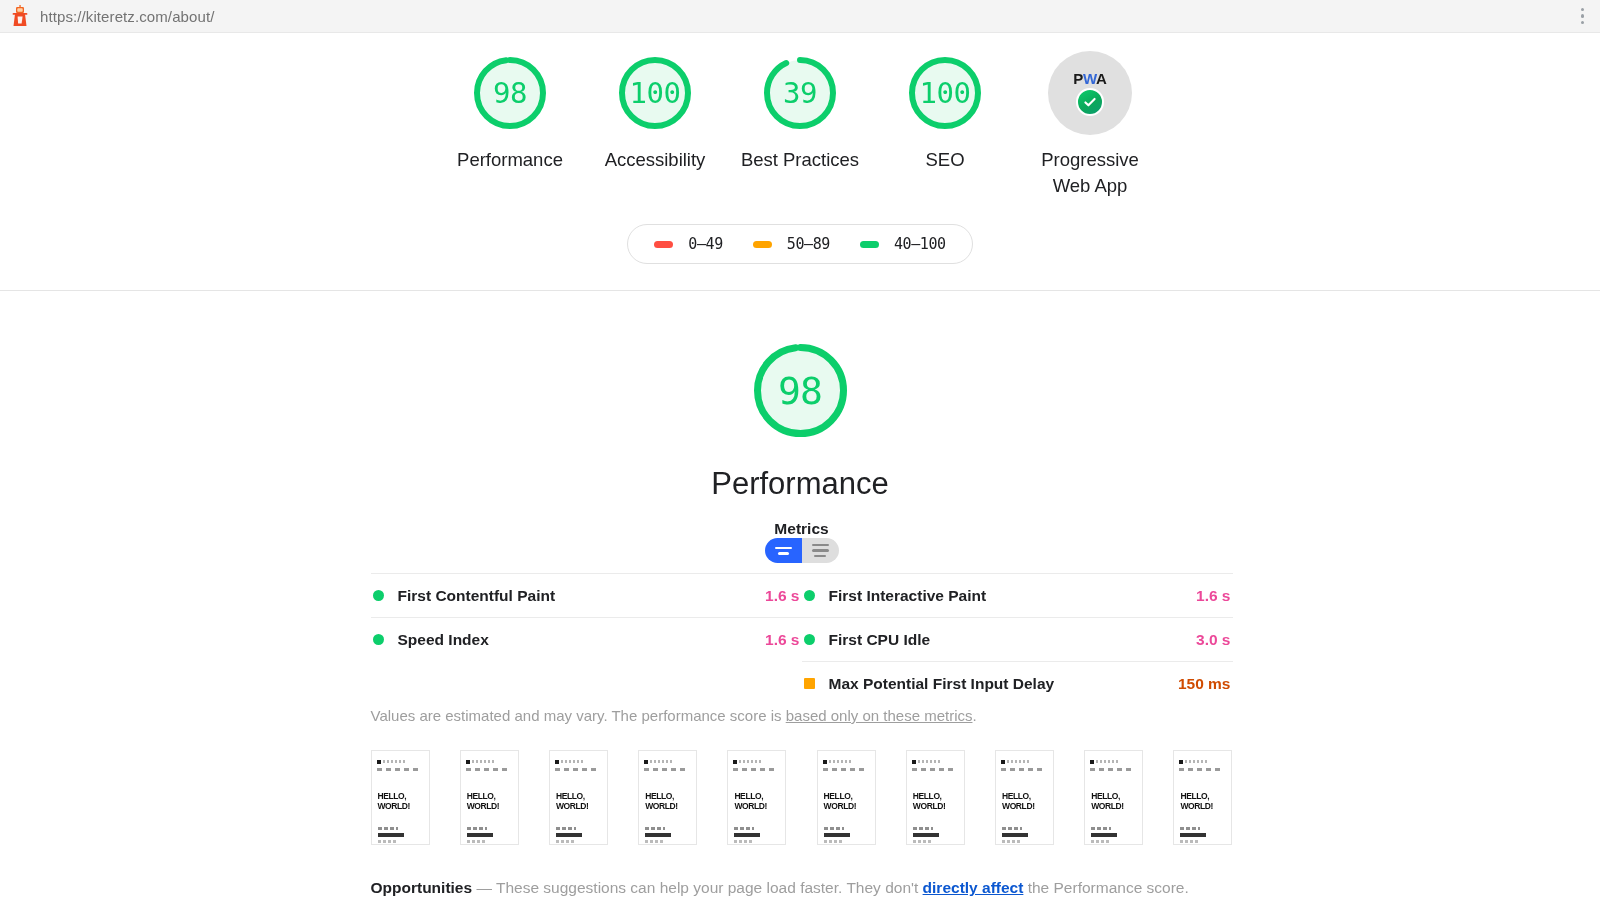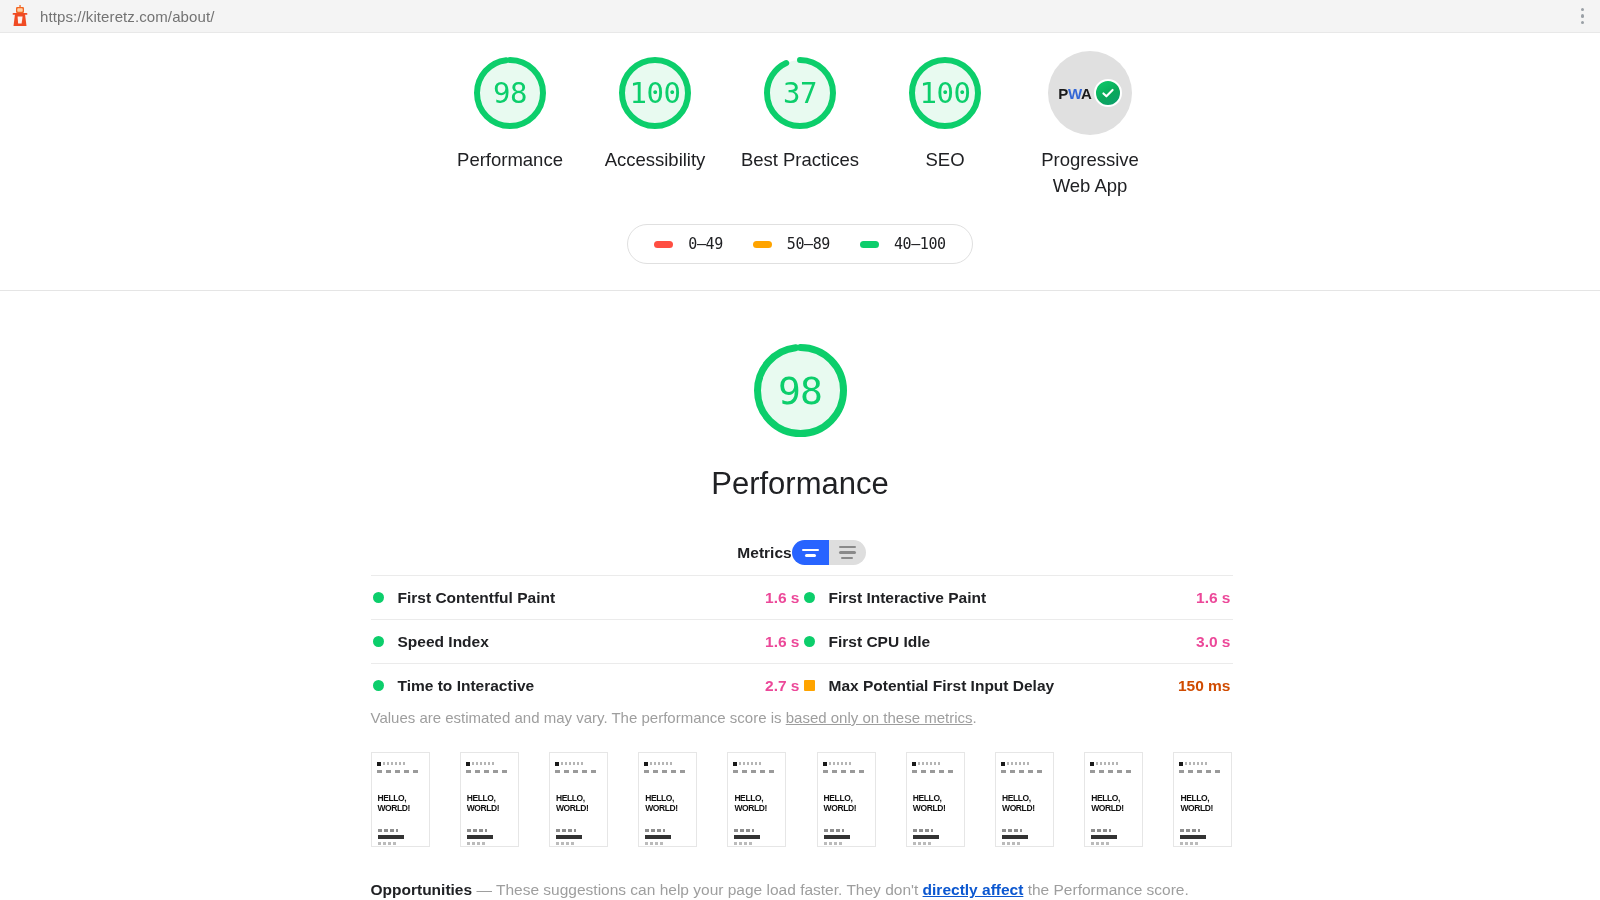--- a/index.html
+++ b/index.html
@@ -64,21 +64,21 @@
     color: #202124;
     text-align: center;
     line-height: 1.38;
     white-space: pre-line;
   }
 
   
   .pwa-badge {
     width: 84px; height: 84px; border-radius: 50%;
     background: #e0e0e0;
-    display: flex; 
+    display: flex; flex-direction: column;
     align-items: center; justify-content: center;
     gap: 2px;
   }
   .pwa-text { font-size: 15px; font-weight: bold; color: #1a1a1a; letter-spacing: -0.3px; line-height: 1; }
   .pwa-text .w { color: #3367d6; }
   .pwa-check {
     width: 28px; height: 28px; border-radius: 50%;
     background: linear-gradient(150deg, #0cce6b 0%, #0aa85a 55%, #0c9d70 100%);
     display: flex; align-items: center; justify-content: center;
     border: 2px solid #ffffff;
@@ -123,22 +123,23 @@
   .big-gauge-title {
     margin-top: 22px;
     font-size: 31px;
     color: #202124;
     font-weight: 400;
   }
 
   
   .content { width: 865px; margin: 0 auto; padding-left: 3px; }
   .metrics-head {
-    display: flex; align-items: center; justify-content: center;
-    margin-top: 38px;
+    display: flex; align-items: center; justify-content: flex-start;
+    margin-top: 18px;
+    flex-direction: column;
   }
   .metrics-title { font-size: 15.5px; font-weight: bold; color: #202124; }
   .toggle-group {
     display: flex; align-items: stretch;
     border-radius: 13px; overflow: hidden;
     height: 25px; width: 74px;
     cursor: pointer;
   }
   .toggle-seg {
     flex: 1 1 50%;
@@ -283,21 +284,21 @@
       </div>
       <div class="gauge-label">Accessibility</div>
     </div>
 
     <div class="gauge-cell">
       <div class="gauge-wrap">
         <svg width="84" height="84" viewBox="0 0 84 84">
           <circle cx="42" cy="42" r="33" fill="#e8faf0"></circle>
           <circle cx="42" cy="42" r="33" fill="none" stroke="#0cce6b" stroke-width="6" stroke-linecap="round" stroke-dasharray="192.8 207.3" stroke-dashoffset="0"></circle>
         </svg>
-        <div class="gauge-num">37</div>
+        <div class="gauge-num">39</div>
       </div>
       <div class="gauge-label">Best Practices</div>
     </div>
 
     <div class="gauge-cell">
       <div class="gauge-wrap">
         <svg width="84" height="84" viewBox="0 0 84 84">
           <circle cx="42" cy="42" r="33" fill="#e8faf0"></circle>
           <circle cx="42" cy="42" r="33" fill="none" stroke="#0cce6b" stroke-width="6" stroke-linecap="round" stroke-dasharray="207.3 207.3" stroke-dashoffset="0"></circle>
         </svg>
@@ -377,26 +378,20 @@
           <span class="metric-name">First Contentful Paint</span>
           <span class="metric-spacer"></span>
           <span class="metric-value pass">1.6 s</span>
         </div>
         <div class="metric-row">
           <span class="metric-bullet pass"></span>
           <span class="metric-name">Speed Index</span>
           <span class="metric-spacer"></span>
           <span class="metric-value pass">1.6 s</span>
         </div>
-        <div class="metric-row">
-          <span class="metric-bullet pass"></span>
-          <span class="metric-name">Time to Interactive</span>
-          <span class="metric-spacer"></span>
-          <span class="metric-value pass">2.7 s</span>
-        </div>
       </div>
 
       <div class="metrics-col">
         <div class="metric-row">
           <span class="metric-bullet pass"></span>
           <span class="metric-name">First Interactive Paint</span>
           <span class="metric-spacer"></span>
           <span class="metric-value pass">1.6 s</span>
         </div>
         <div class="metric-row">

